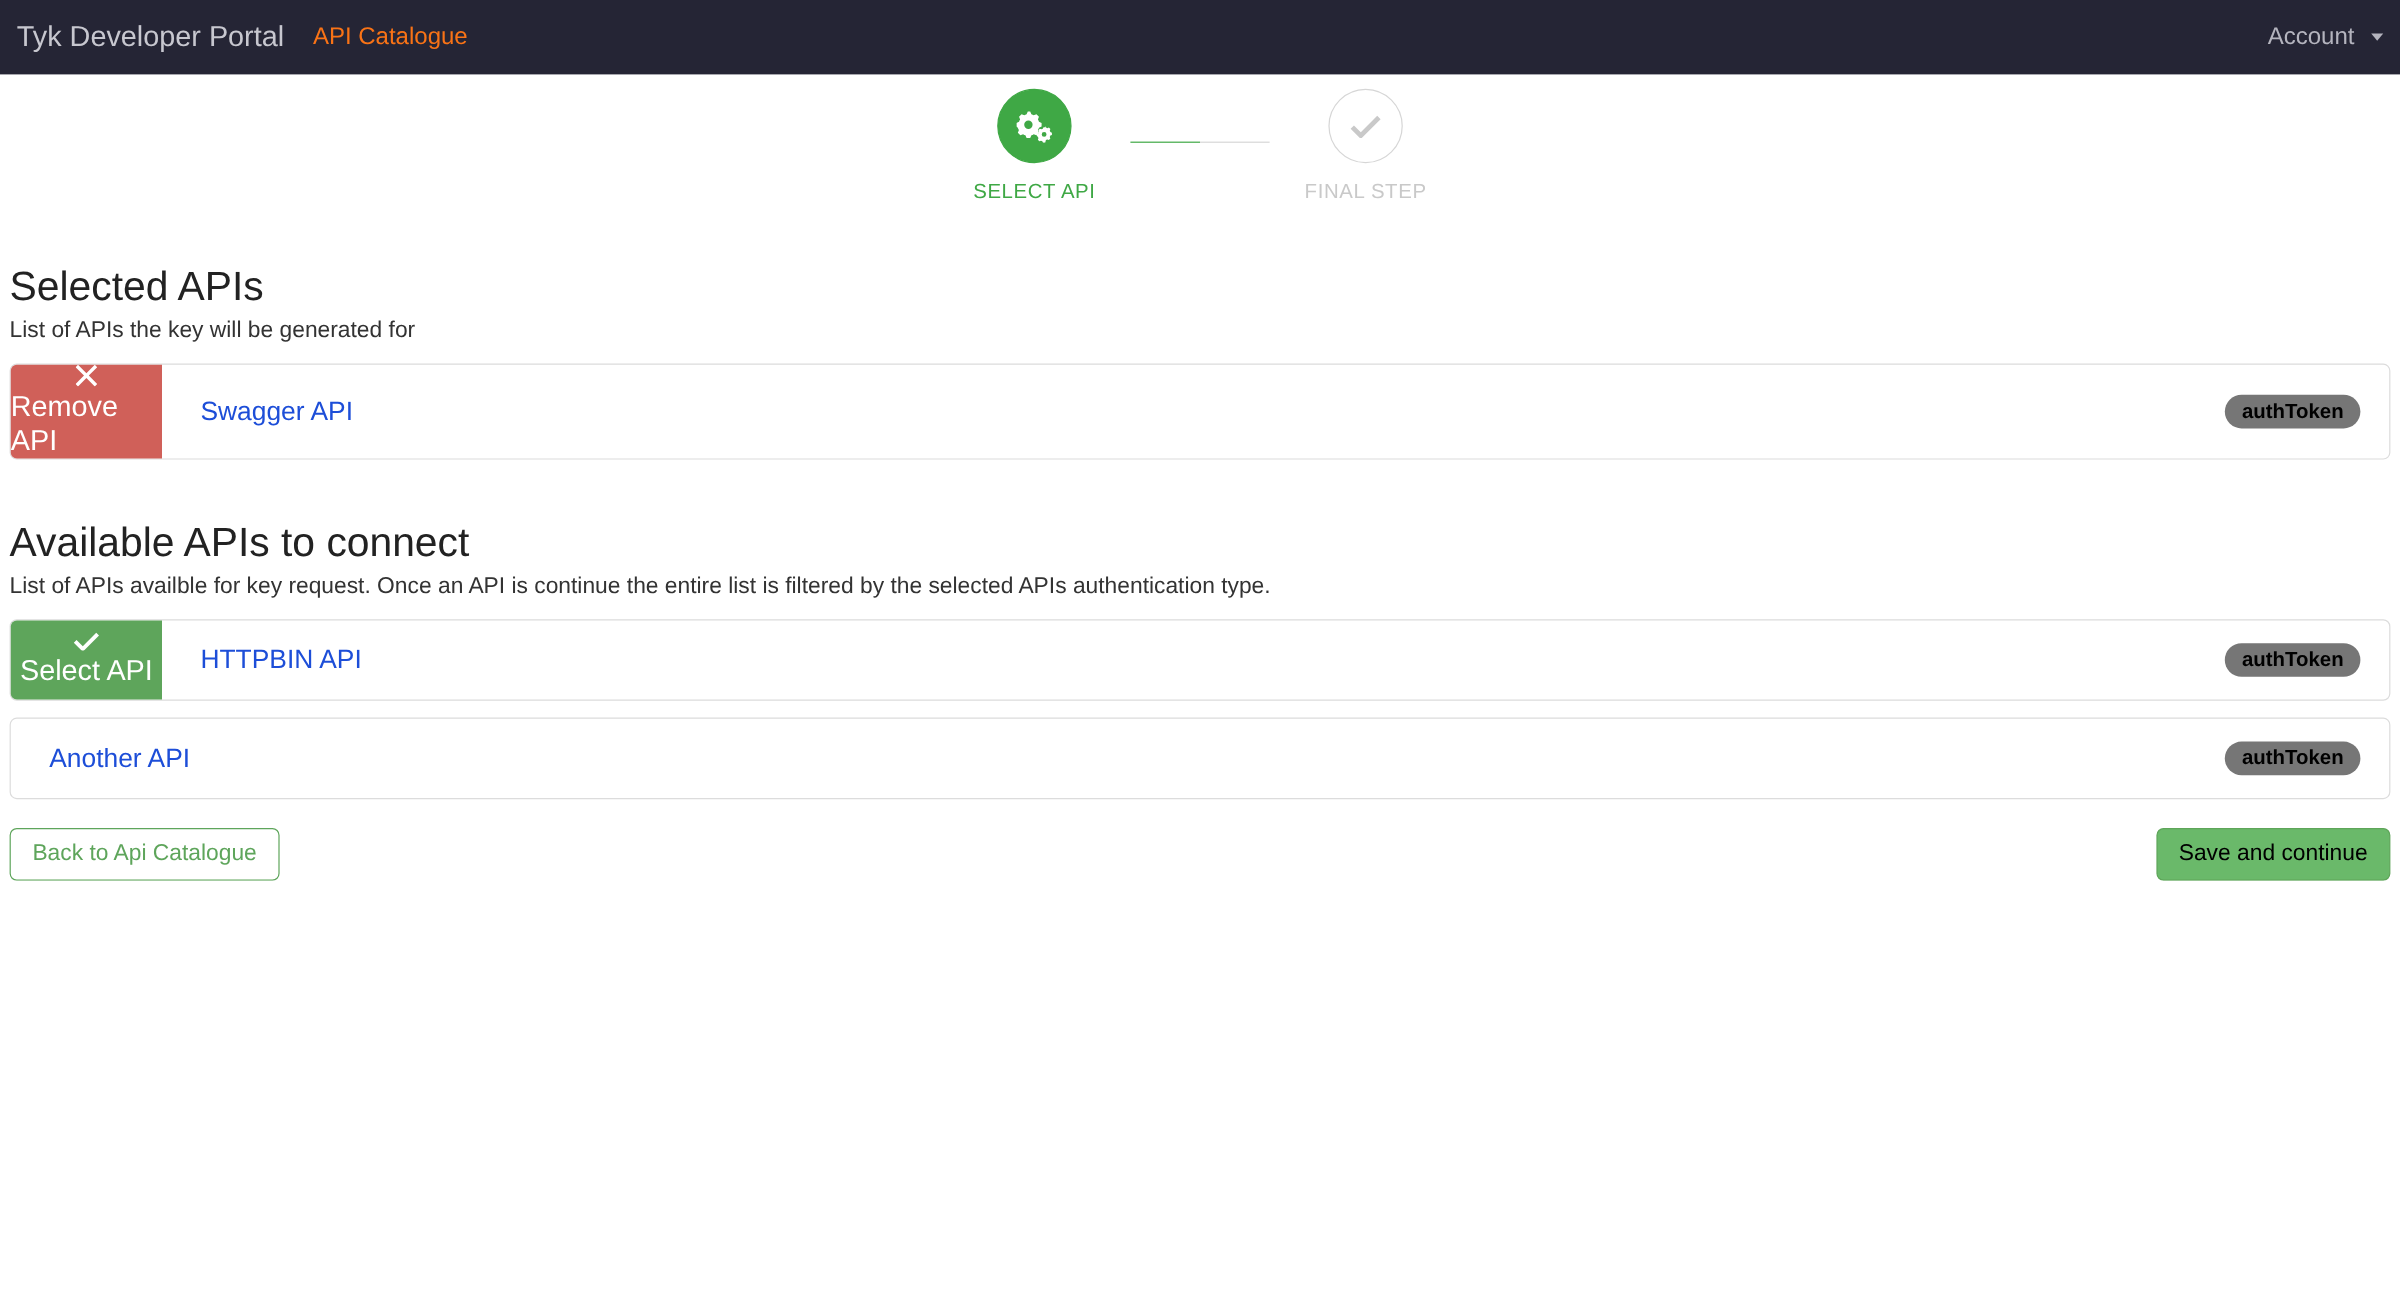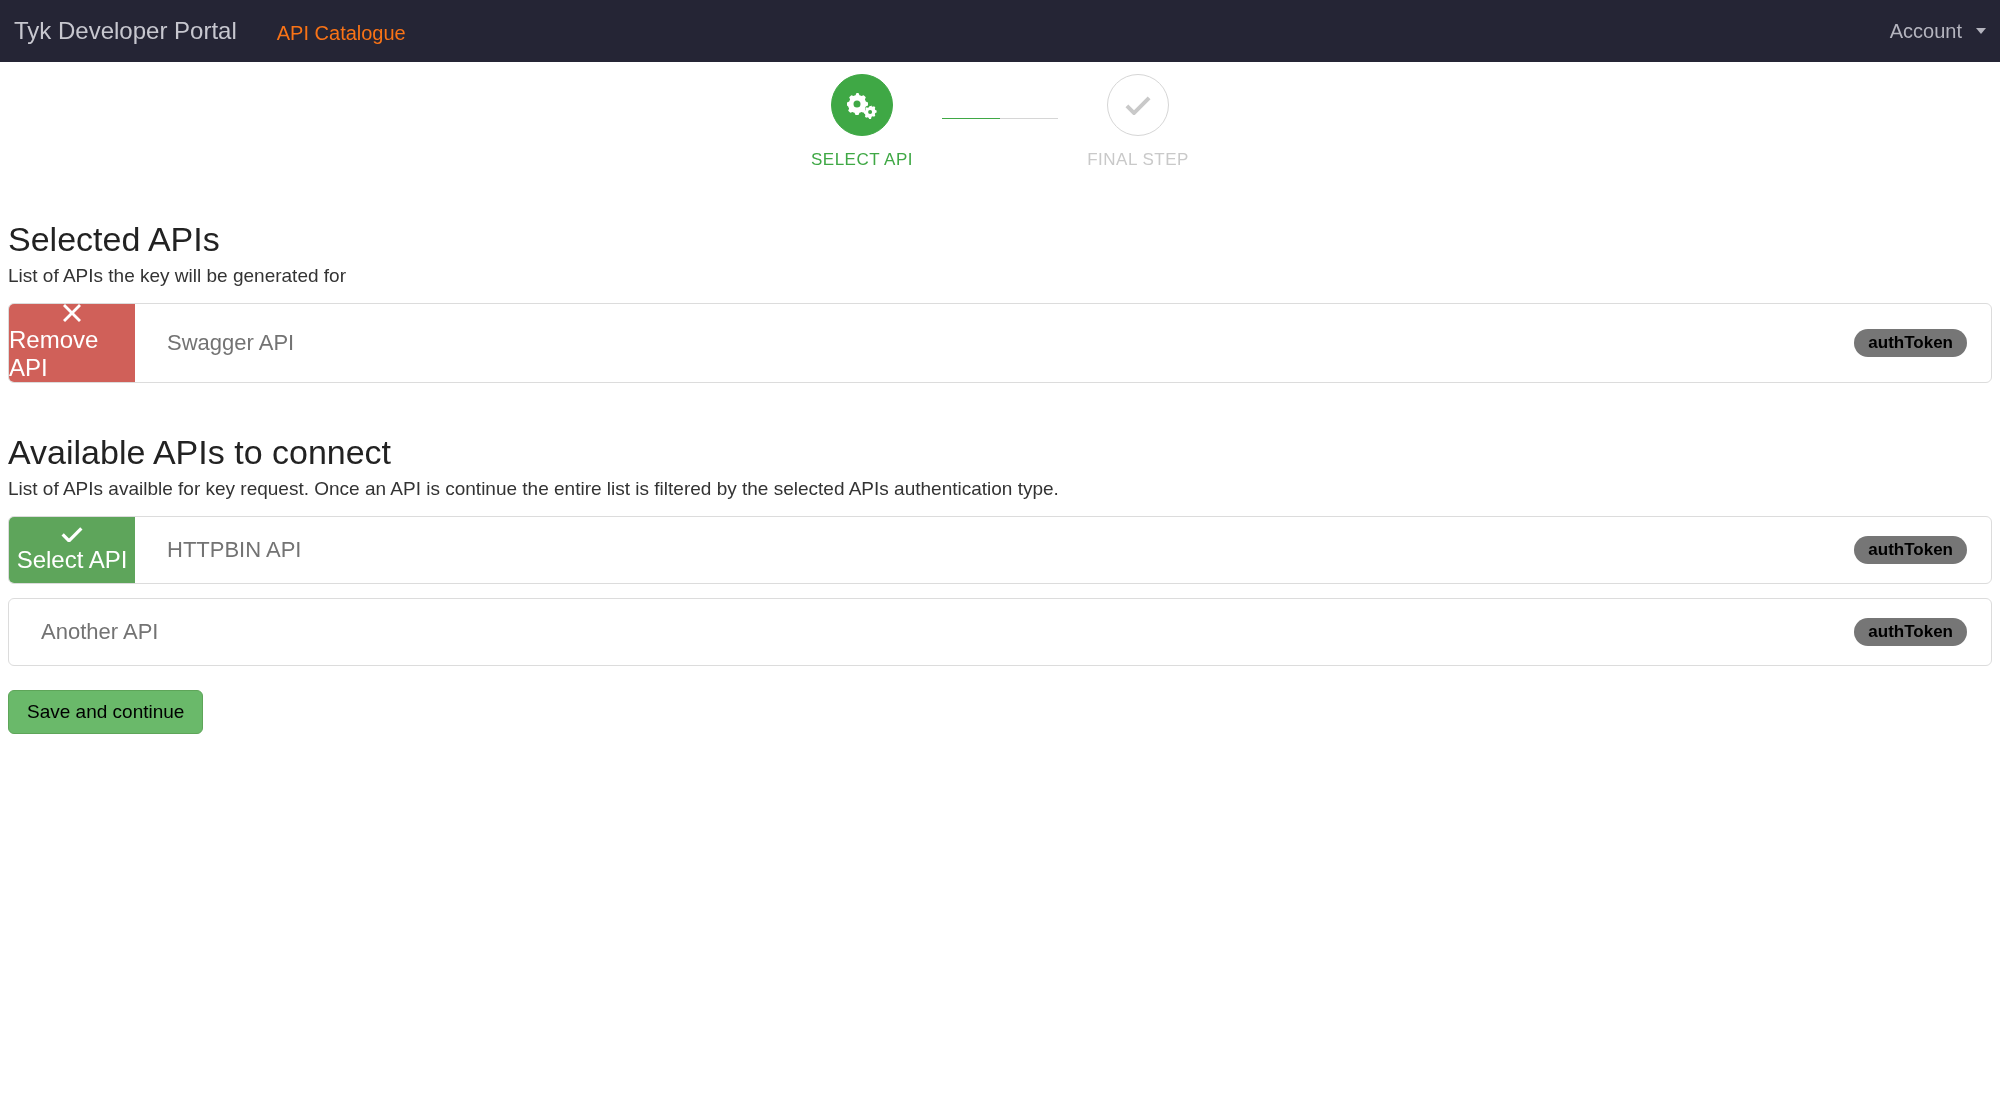--- a/index.html
+++ b/index.html
@@ -10,21 +10,21 @@
   }
   .navbar {
     background: #252535;
     height: 62px;
     display: flex;
     align-items: center;
     padding: 0 14px;
     color: #b4b4be;
     justify-content: space-between;
   }
-  .navbar-left { display: flex; align-items: flex-end; gap: 40px; }
+  .navbar-left { display: flex; align-items: center; gap: 24px; }
   .brand {
     color: #c7c7cf;
     font-size: 24px;
     font-weight: 400;
   }
   .nav-link {
     color: #f97316;
     font-size: 20px;
     cursor: pointer;
   }
@@ -128,21 +128,21 @@
   .api-action-btn .icon { font-size: 22px; line-height: 1; }
   .api-body {
     flex: 1;
     display: flex;
     align-items: center;
     justify-content: space-between;
     padding: 0 24px 0 32px;
   }
   .api-name {
     font-size: 22px;
-    color: #737373;
+    color: #1d4ed8;
   }
   .badge {
     background: #767676;
     color: #000000;
     border-radius: 14px;
     padding: 4px 14px;
     font-size: 17px;
     font-weight: 600;
   }
   .api-row.noaction .api-body { padding-left: 32px; }
@@ -248,16 +248,17 @@
   </div>
 
   <div class="api-row noaction">
     <div class="api-body">
       <span class="api-name">Another API</span>
       <span class="badge">authToken</span>
     </div>
   </div>
 
   <div class="footer-actions">
+    <button class="btn btn-outline-green">Back to Api Catalogue</button>
     <button class="btn btn-green">Save and continue</button>
   </div>
 
 </div>
 
 </body></html>

